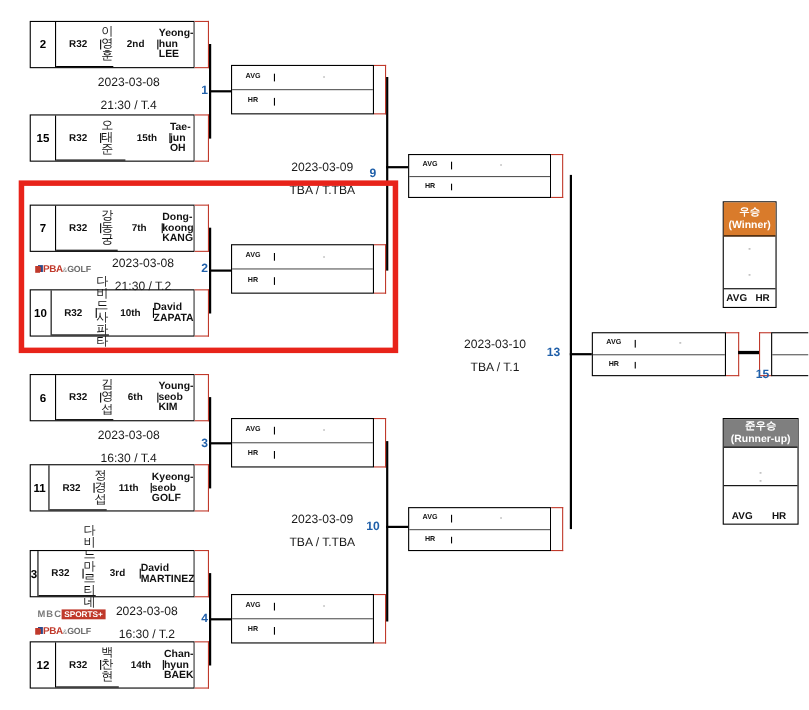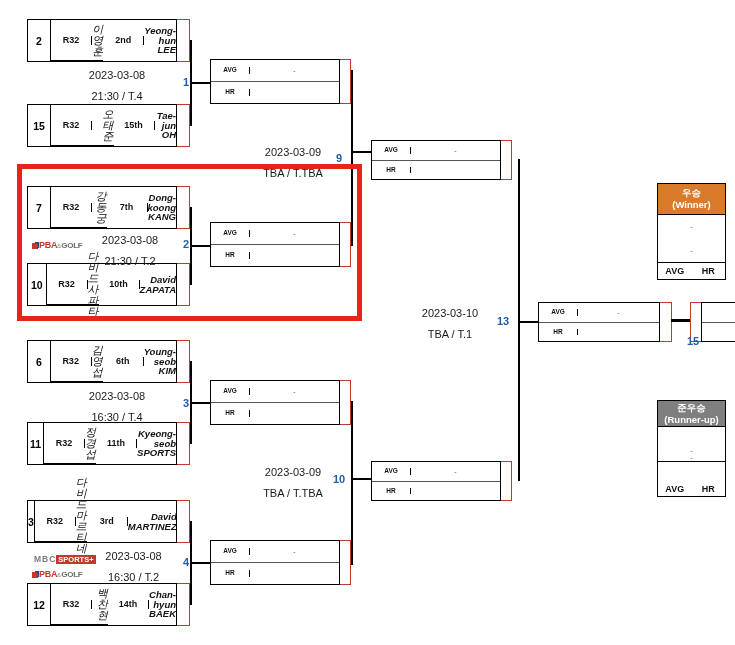--- a/index.html
+++ b/index.html
@@ -8,21 +8,21 @@
 
   
   .seedbox{position:absolute;box-sizing:border-box;border:1.6px solid #000;background:#fff;display:flex;}
   .seedbox .seedno{width:22px;display:flex;align-items:center;justify-content:center;
         font-size:10.5px;font-weight:bold;color:#000;border-right:1.6px solid #000;}
   .seedbox .names{flex:1;display:flex;}
   .seedbox .rowtop,.seedbox .rowbot{flex:1;display:flex;align-items:center;}
   .seedbox .rowtop{border-bottom:1.4px solid #000;}
   .seedbox .rk{width:40px;text-align:center;font-size:9px;font-weight:bold;color:#111;
         border-right:1.4px solid #000;line-height:1;}
-  .seedbox .nm{flex:1;text-align:right;font-size:10px;color:#111;line-height:1;font-style:italic;}
+  .seedbox .nm{flex:1;text-align:left;font-size:10px;color:#111;line-height:1;}
   .seedbox .nm.kor{font-size:11px;}
   .seedbox .nm.en{font-weight:bold;font-size:9.5px;}
 
   
   .stub{position:absolute;box-sizing:border-box;border:1.5px solid #c0392b;border-left:none;background:#fff;}
 
   
   .avgbox{position:absolute;box-sizing:border-box;border:1.6px solid #000;background:#fff;display:flex;flex-direction:column;}
   .avgbox .r{flex:1;display:flex;align-items:center;}
   .avgbox .r.top{border-bottom:1.5px solid #555;}
@@ -191,21 +191,21 @@
 
   <div class="seedbox" style="left:27px;top:422px;width:150px;height:43px;">
     <div class="seedno">11</div>
     <div class="names">
       <div class="rowtop">
         <div class="rk">R32</div>
         <div class="nm kor">정경섭</div>
       </div>
       <div class="rowbot">
         <div class="rk">11th</div>
-        <div class="nm en">Kyeong-seob SPORTS</div>
+        <div class="nm en">Kyeong-seob GOLF</div>
       </div>
     </div>
   </div>
   <div class="stub" style="left:177px;top:422px;width:13px;height:43px;"></div>
 
   <div class="meta" style="left:52px;top:386px;width:130px;">
     <div>2023-03-08</div>
     <div>16:30 / T.4</div>
   </div>
   <div class="mnum" style="left:183px;top:397px;">3</div>
@@ -354,36 +354,36 @@
         <div class="lbl" style="width:0;border:none;"></div>
         <div class="val"></div>
       </div>
     <div class="r">
         <div class="lbl" style="width:0;border:none;"></div>
         <div class="val"></div>
       </div>
   </div>
   <div class="mnum" style="left:687px;top:335px;">15</div>
 
-  <div class="podium" style="left:657px;top:183px;width:69px;height:97px;">
+  <div class="podium" style="left:657px;top:183px;width:49px;height:97px;">
     <div class="head" style="background:#d97b2b;">
       <div>우승</div>
       <div>(Winner)</div>
     </div>
     <div class="body">
       <span>-</span>
       <span>-</span>
     </div>
     <div class="foot">
       <span>AVG</span>
       <span>HR</span>
     </div>
   </div>
 
-  <div class="podium" style="left:657px;top:400px;width:69px;height:97px;gap:20px;">
+  <div class="podium" style="left:657px;top:380px;width:69px;height:97px;gap:20px;">
     <div class="head" style="background:#7f7f7f;">
       <div>준우승</div>
       <div>(Runner-up)</div>
     </div>
     <div class="body">
       <span>-</span>
       <span>-</span>
     </div>
     <div class="foot">
       <span>AVG</span>

